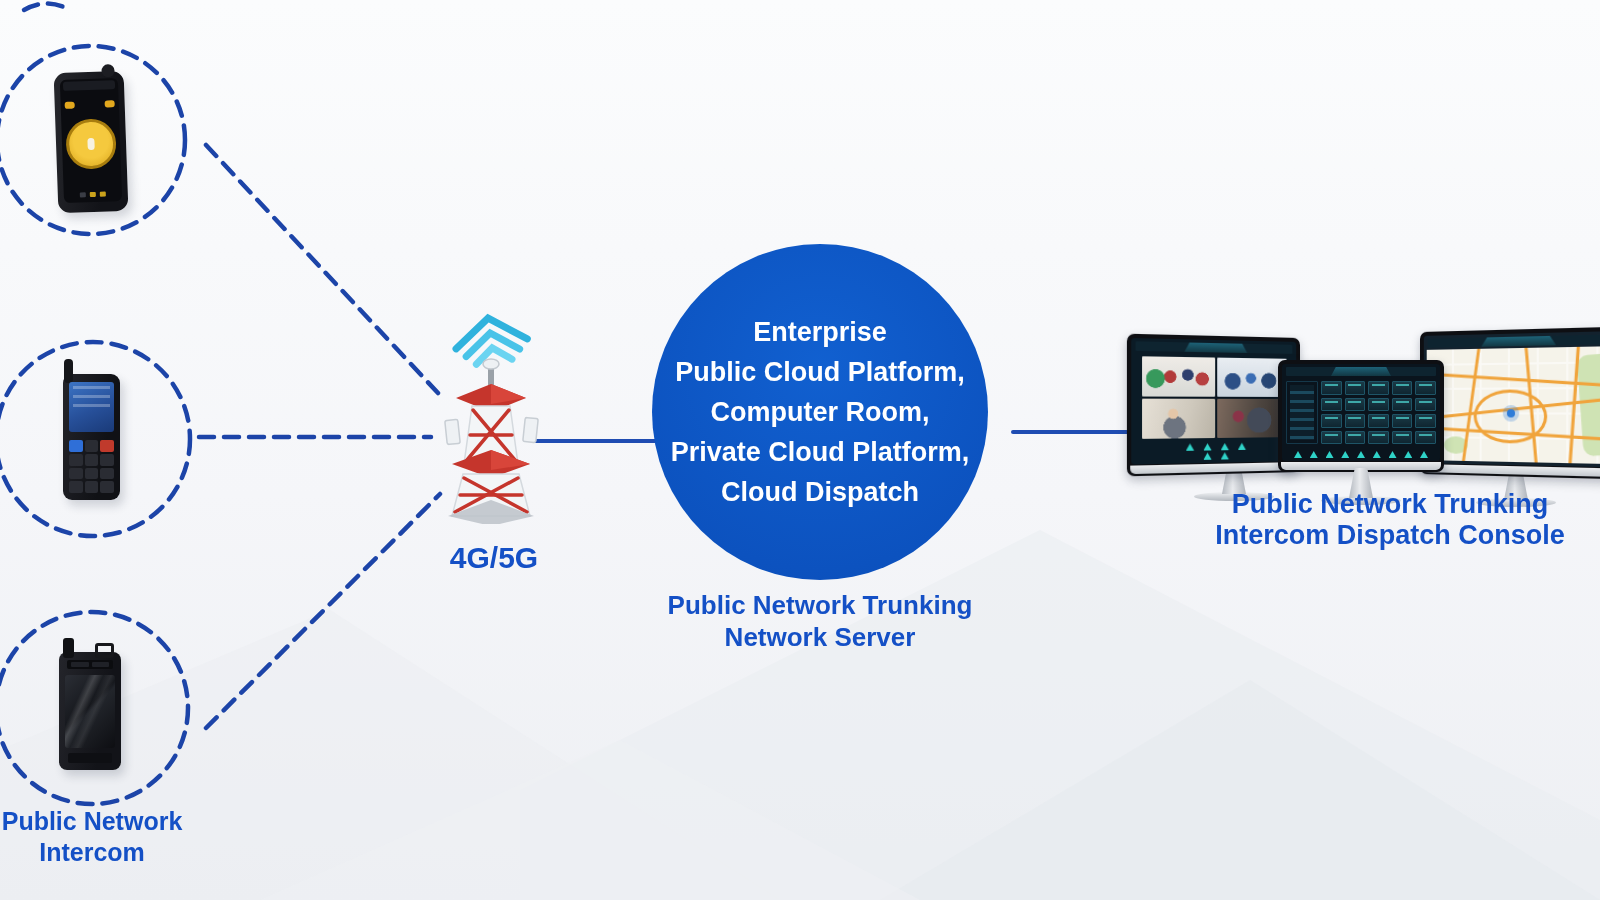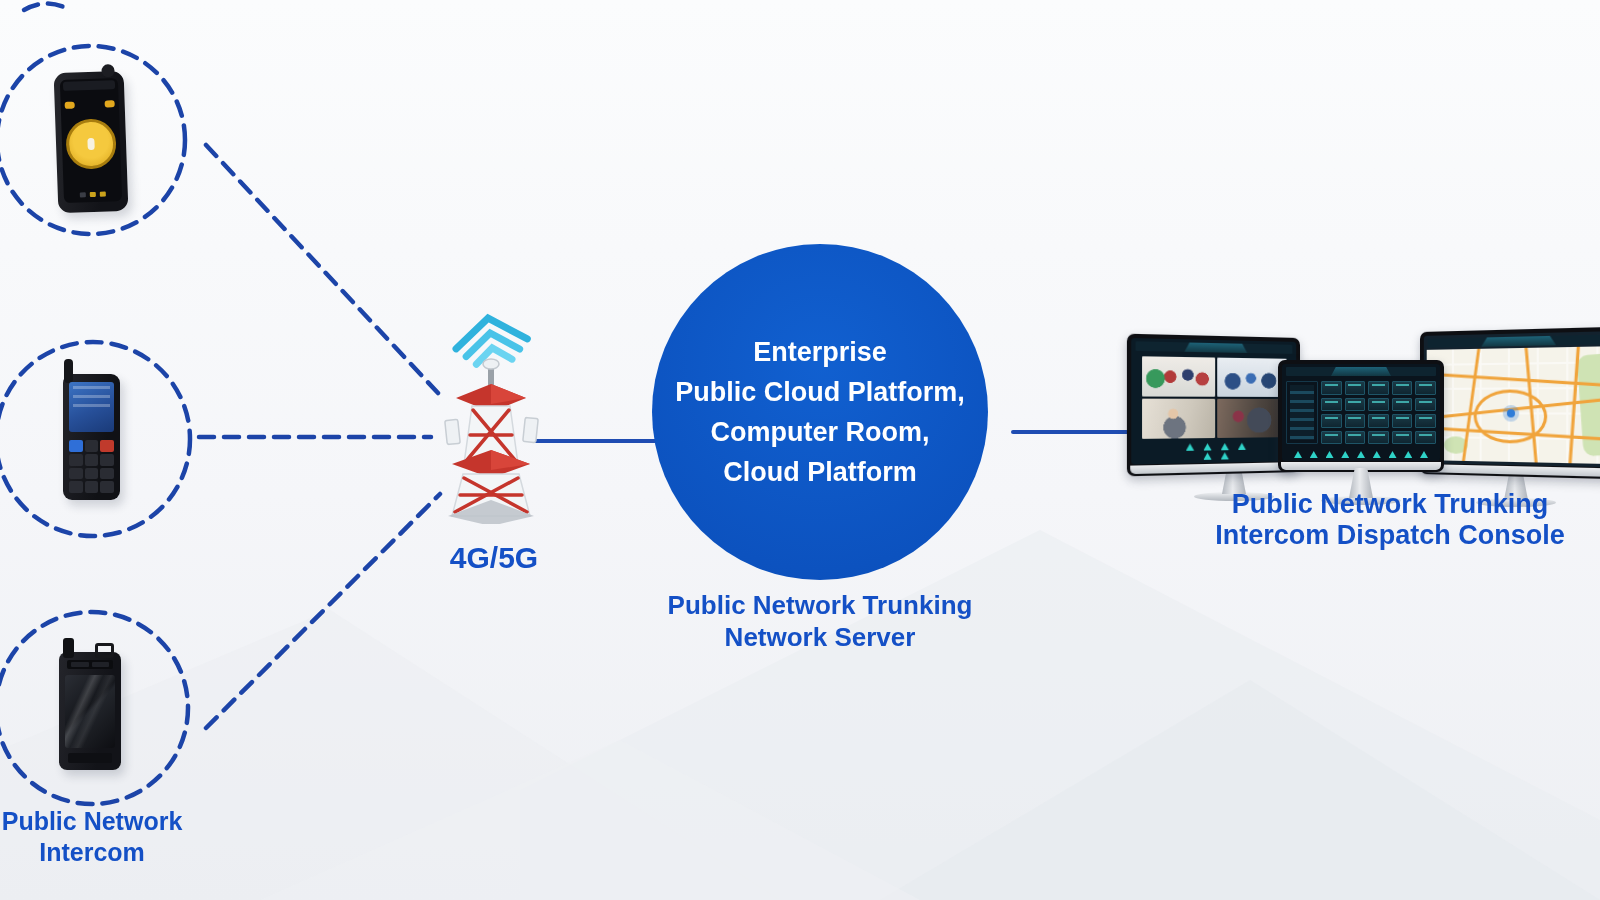--- a/index.html
+++ b/index.html
@@ -254,21 +254,22 @@
     </svg>
   </div>
   <div class="caption tower-caption">
     <div>4G/5G</div>
   </div>
 
   <div class="server-bubble">
     <div>Enterprise</div>
     <div>Public Cloud Platform,</div>
     <div>Computer Room,</div>
-    <div>Cloud Platform</div>
+    <div>Private Cloud Platform,</div>
+    <div>Cloud Dispatch</div>
   </div>
   <div class="caption server-caption">
     <div>Public Network Trunking</div>
     <div>Network Server</div>
   </div>
 
   <div class="console-group">
 
     <div class="stand stand-left">
       <div class="neck"></div>

